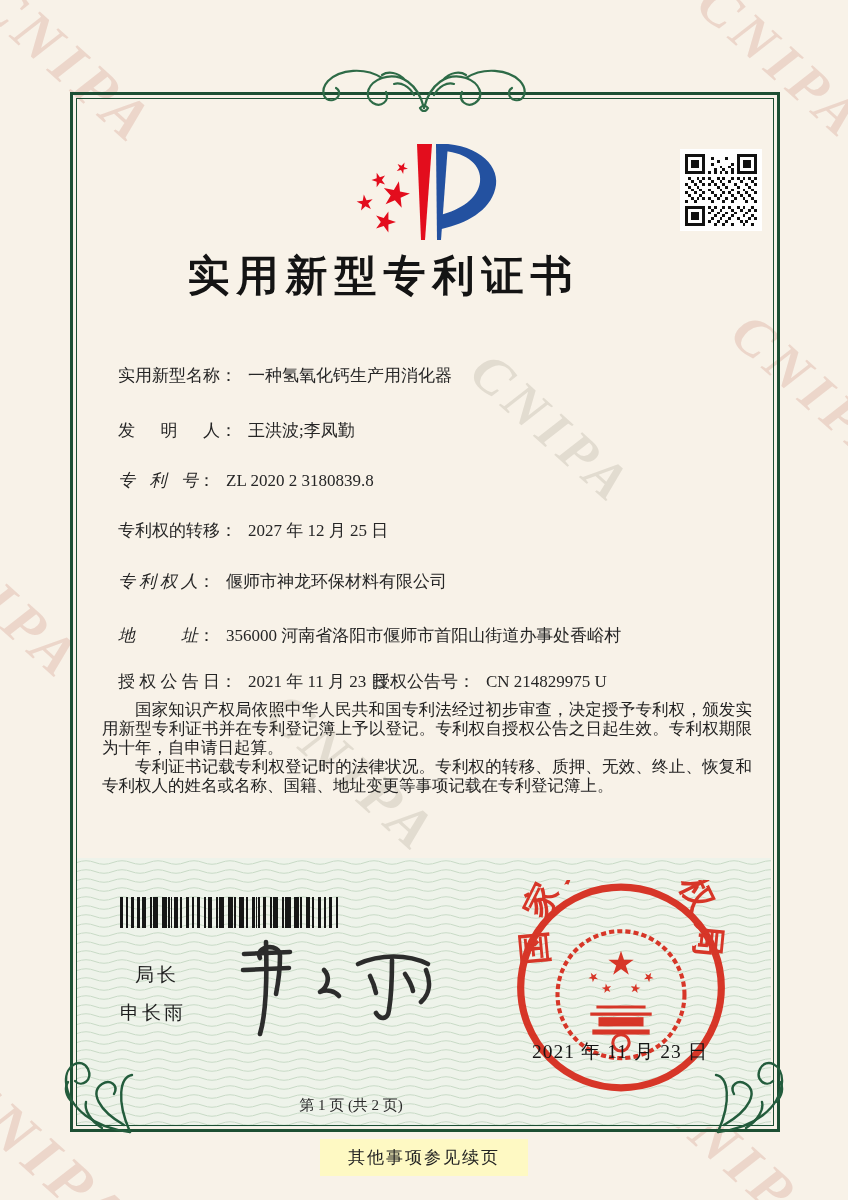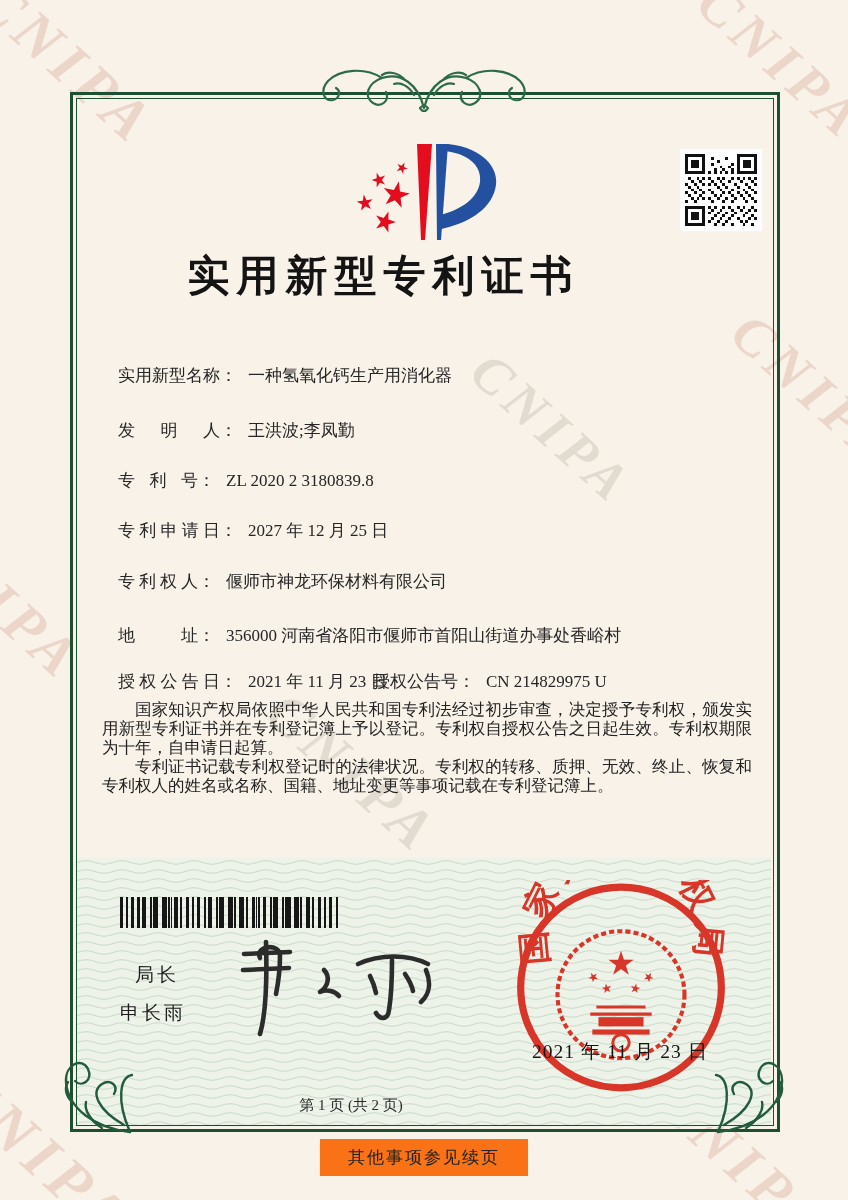--- a/index.html
+++ b/index.html
@@ -24,21 +24,21 @@
   .logo{position:absolute;left:338px;top:126px;width:184px;height:134px;}
   .qr-box{position:absolute;left:680px;top:149px;width:82px;height:82px;background:#ffffff;
           display:flex;align-items:center;justify-content:center;}
   .title{position:absolute;left:0;top:248px;width:767px;text-align:center;font-size:42px;
          font-weight:bold;color:#141414;letter-spacing:7px;}
 
   
   .fields{position:absolute;left:118px;top:356px;width:600px;font-size:17px;color:#262626;}
   .frow{position:absolute;left:0;white-space:nowrap;margin-top:8px;}
   .lblA{display:inline-block;width:102px;text-align:justify;text-align-last:justify;}
-  .lblB{display:inline-block;width:80px;text-align:justify;text-align-last:justify;}
+  .lblB{display:inline-block;width:80px;text-align:justify;text-align-last:justify;font-style:italic;}
   .val{margin-left:11px;}
   .pair2{position:absolute;left:255px;top:0;}
 
   
   .paras{position:absolute;left:102px;top:700px;width:650px;font-size:16.5px;line-height:19px;
          color:#222;text-align:justify;}
   .paras p{margin:0;text-indent:2em;}
 
   
   .barcode{position:absolute;left:120px;top:897px;width:218px;height:31px;
@@ -48,21 +48,21 @@
       repeating-linear-gradient(90deg,#161616 0 1px,rgba(0,0,0,0) 1px 17px);}
 
   .signer-title{position:absolute;left:135px;top:962px;font-size:19px;color:#1d1d1d;letter-spacing:3px;}
   .signer-name{position:absolute;left:120px;top:1000px;font-size:19px;color:#1d1d1d;letter-spacing:3px;}
   .signature{position:absolute;left:230px;top:936px;width:215px;height:105px;}
 
   .seal{position:absolute;left:506px;top:880px;width:230px;height:215px;}
   .seal-date{position:absolute;left:532px;top:1038px;font-size:19.5px;color:#151515;letter-spacing:1px;}
 
   .page-info{position:absolute;left:0;top:1096px;width:702px;text-align:center;font-size:15px;color:#2a2a2a;}
-  .footer-note{position:absolute;left:424px;top:1139px;transform:translateX(-50%);background:#f97316;
+  .footer-note{position:absolute;left:424px;top:1139px;transform:translateX(-50%);background:#fef9c3;
                padding:7px 28px;font-size:17px;color:#222;letter-spacing:2px;white-space:nowrap;}
 
   .orn-top{position:absolute;left:299px;top:62px;width:250px;height:58px;}
   .orn-bl{position:absolute;left:42px;top:1050px;width:92px;height:88px;}
   .orn-br{position:absolute;left:714px;top:1050px;width:92px;height:88px;transform:scaleX(-1);}
 </style>
 </head>
 <body>
 
 <div class="page">
@@ -183,21 +183,21 @@
     <div class="frow" style="top:0">
       <span class="lblA">实用新型名称</span><span>：</span><span class="val">一种氢氧化钙生产用消化器</span>
     </div>
     <div class="frow" style="top:55px">
       <span class="lblA">发明人</span><span>：</span><span class="val">王洪波;李凤勤</span>
     </div>
     <div class="frow" style="top:105px">
       <span class="lblB">专利号</span><span>：</span><span class="val">ZL 2020 2 3180839.8</span>
     </div>
     <div class="frow" style="top:155px">
-      <span class="lblA">专利申请日</span><span>：</span><span class="val">2027 年 12 月 25 日</span>
+      <span class="lblA">专利权的转移</span><span>：</span><span class="val">2027 年 12 月 25 日</span>
     </div>
     <div class="frow" style="top:206px">
       <span class="lblB">专利权人</span><span>：</span><span class="val">偃师市神龙环保材料有限公司</span>
     </div>
     <div class="frow" style="top:260px">
       <span class="lblB">地址</span><span>：</span><span class="val">356000 河南省洛阳市偃师市首阳山街道办事处香峪村</span>
     </div>
     <div class="frow" style="top:306px;width:600px">
       <span class="lblA">授权公告日</span><span>：</span><span class="val">2021 年 11 月 23 日</span>
       <span class="pair2">

